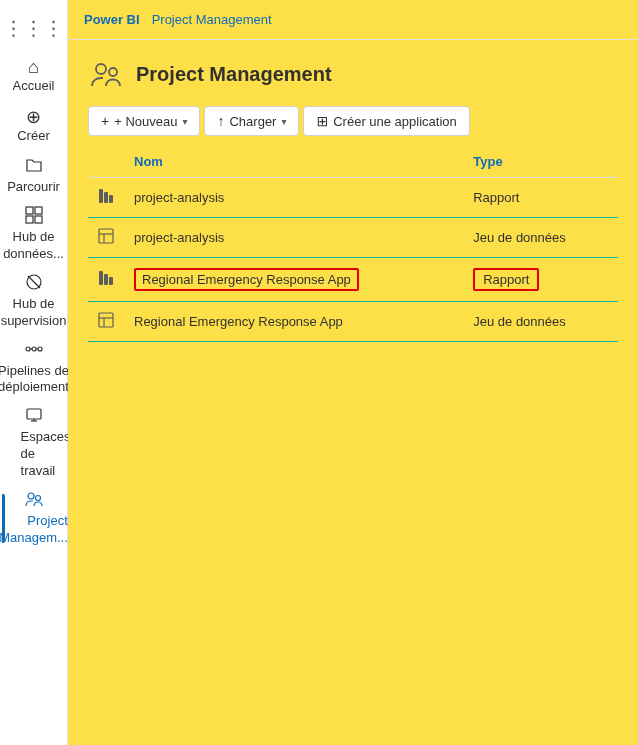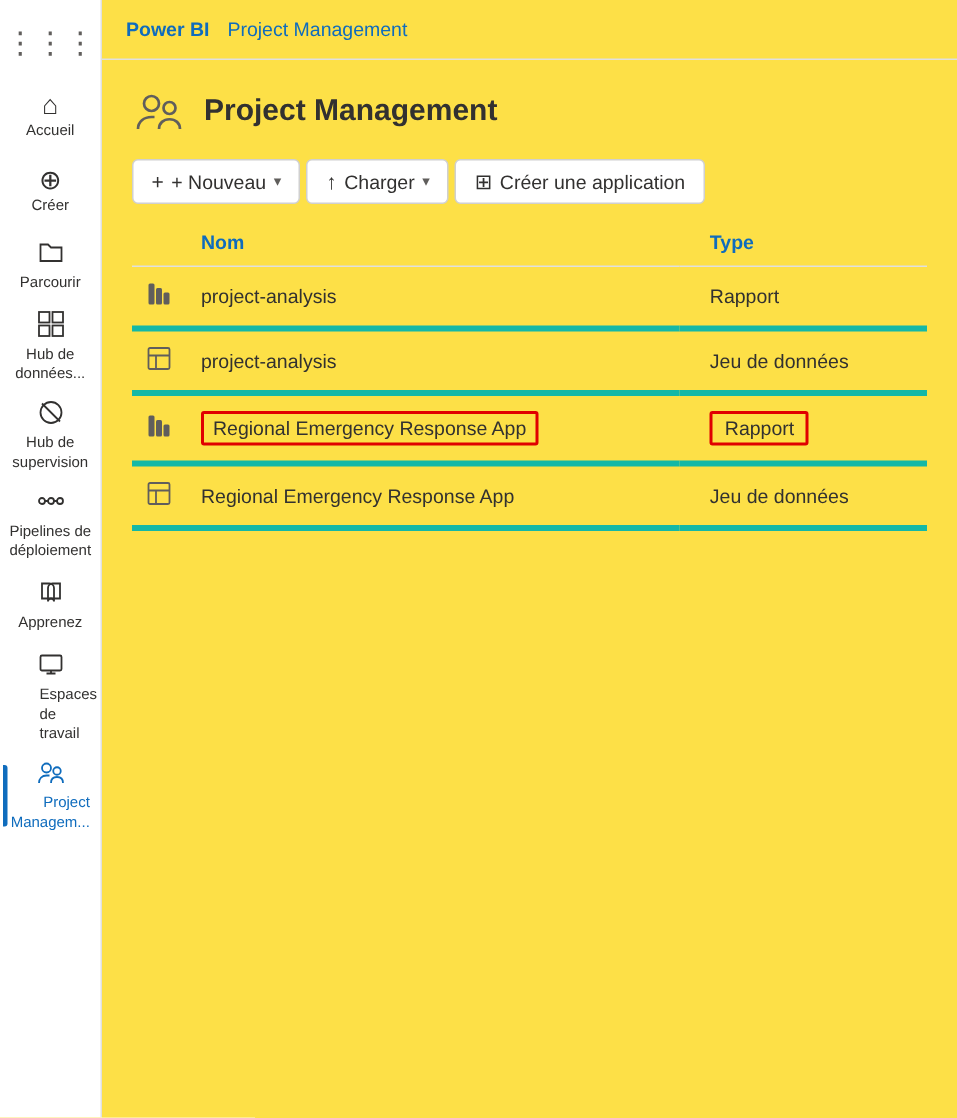--- a/index.html
+++ b/index.html
@@ -44,21 +44,21 @@
       width: 3px;
       background: #0f6cbd;
       border-radius: 0 2px 2px 0;
     }
     .sidebar-icon {
       font-size: 18px;
       margin-bottom: 2px;
       line-height: 1;
     }
     .sidebar-label {
-      font-size: 10px;
+      font-size: 13px;
       color: inherit;
     }
     .sidebar-dots {
       font-size: 20px;
       color: #605e5c;
       margin-bottom: 4px;
       cursor: pointer;
       padding: 8px;
     }
 
@@ -157,21 +157,21 @@
       font-size: 13px;
       font-weight: 600;
       color: #0f6cbd;
       border-bottom: 1px solid #e0e0e0;
     }
     .table th.type-col { padding-left: 20px; }
     .table td {
       padding: 10px 10px;
       font-size: 13px;
       color: #323130;
-      border-bottom: 4px solid #14b8a6;
+      border-bottom: 1px solid #14b8a6;
       vertical-align: middle;
     }
     .table td.type-col { padding-left: 20px; }
     .row-icon {
       width: 28px;
       text-align: center;
       color: #605e5c;
       font-size: 16px;
     }
     .highlighted-name {
@@ -244,29 +244,20 @@
           <circle cx="9" cy="9" r="2" stroke="#323130" stroke-width="1.2"></circle>
           <circle cx="15" cy="9" r="2" stroke="#323130" stroke-width="1.2"></circle>
           <line x1="5" y1="9" x2="7" y2="9" stroke="#323130" stroke-width="1.2"></line>
           <line x1="11" y1="9" x2="13" y2="9" stroke="#323130" stroke-width="1.2"></line>
         </svg>
     </span>
     <span class="sidebar-label" style="white-space:pre-line; text-align:center;">Pipelines de
 déploiement</span>
   </div>
 
-  <div class="sidebar-item">
-    <span class="sidebar-icon">
-      <svg width="18" height="18" viewBox="0 0 18 18" fill="none">
-          <path d="M3 3h5a3 3 0 013 3v9a2 2 0 00-2-2H3V3z" stroke="#323130" stroke-width="1.2" fill="none"></path>
-          <path d="M15 3h-5a3 3 0 00-3 3v9a2 2 0 012-2h6V3z" stroke="#323130" stroke-width="1.2" fill="none"></path>
-        </svg>
-    </span>
-    <span class="sidebar-label">Apprenez</span>
-  </div>
 
   <div class="sidebar-item">
     <span class="sidebar-icon">
       <svg width="18" height="18" viewBox="0 0 18 18" fill="none">
           <rect x="2" y="3" width="14" height="10" rx="1" stroke="#323130" stroke-width="1.2"></rect>
           <line x1="6" y1="15" x2="12" y2="15" stroke="#323130" stroke-width="1.2"></line>
           <line x1="9" y1="13" x2="9" y2="15" stroke="#323130" stroke-width="1.2"></line>
         </svg>
     </span>
     <span class="sidebar-label" style="white-space:pre-line; text-align:left;margin-left:24px;">Espaces de

